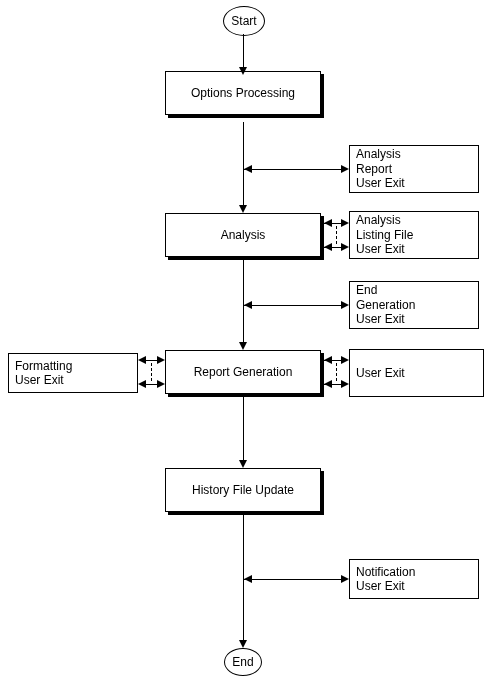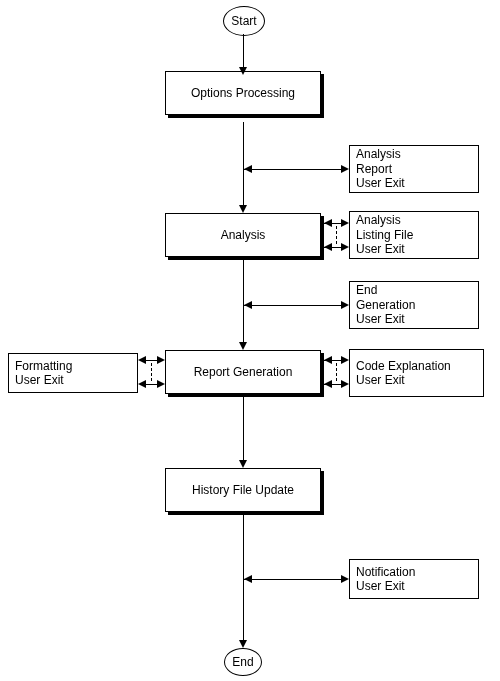--- a/index.html
+++ b/index.html
@@ -146,21 +146,20 @@
     <span>Generation</span>
     <span>User Exit</span>
   </div>
 
   <div class="sidebox" style="left:8px; top:353px; width:130px; height:40px;">
     <span>Formatting</span>
     <span>User Exit</span>
   </div>
 
   <div class="sidebox" style="left:349px; top:349px; width:135px; height:48px;">
-    <span>Code Explanation</span>
     <span>User Exit</span>
   </div>
 
   <div class="sidebox" style="left:349px; top:559px; width:130px; height:40px;">
     <span>Notification</span>
     <span>User Exit</span>
   </div>
 
   <div class="vline" style="left:243px; top:34px; height:33px;"></div>
   <div class="arrow-down" style="left:239px; top:67px;"></div>

